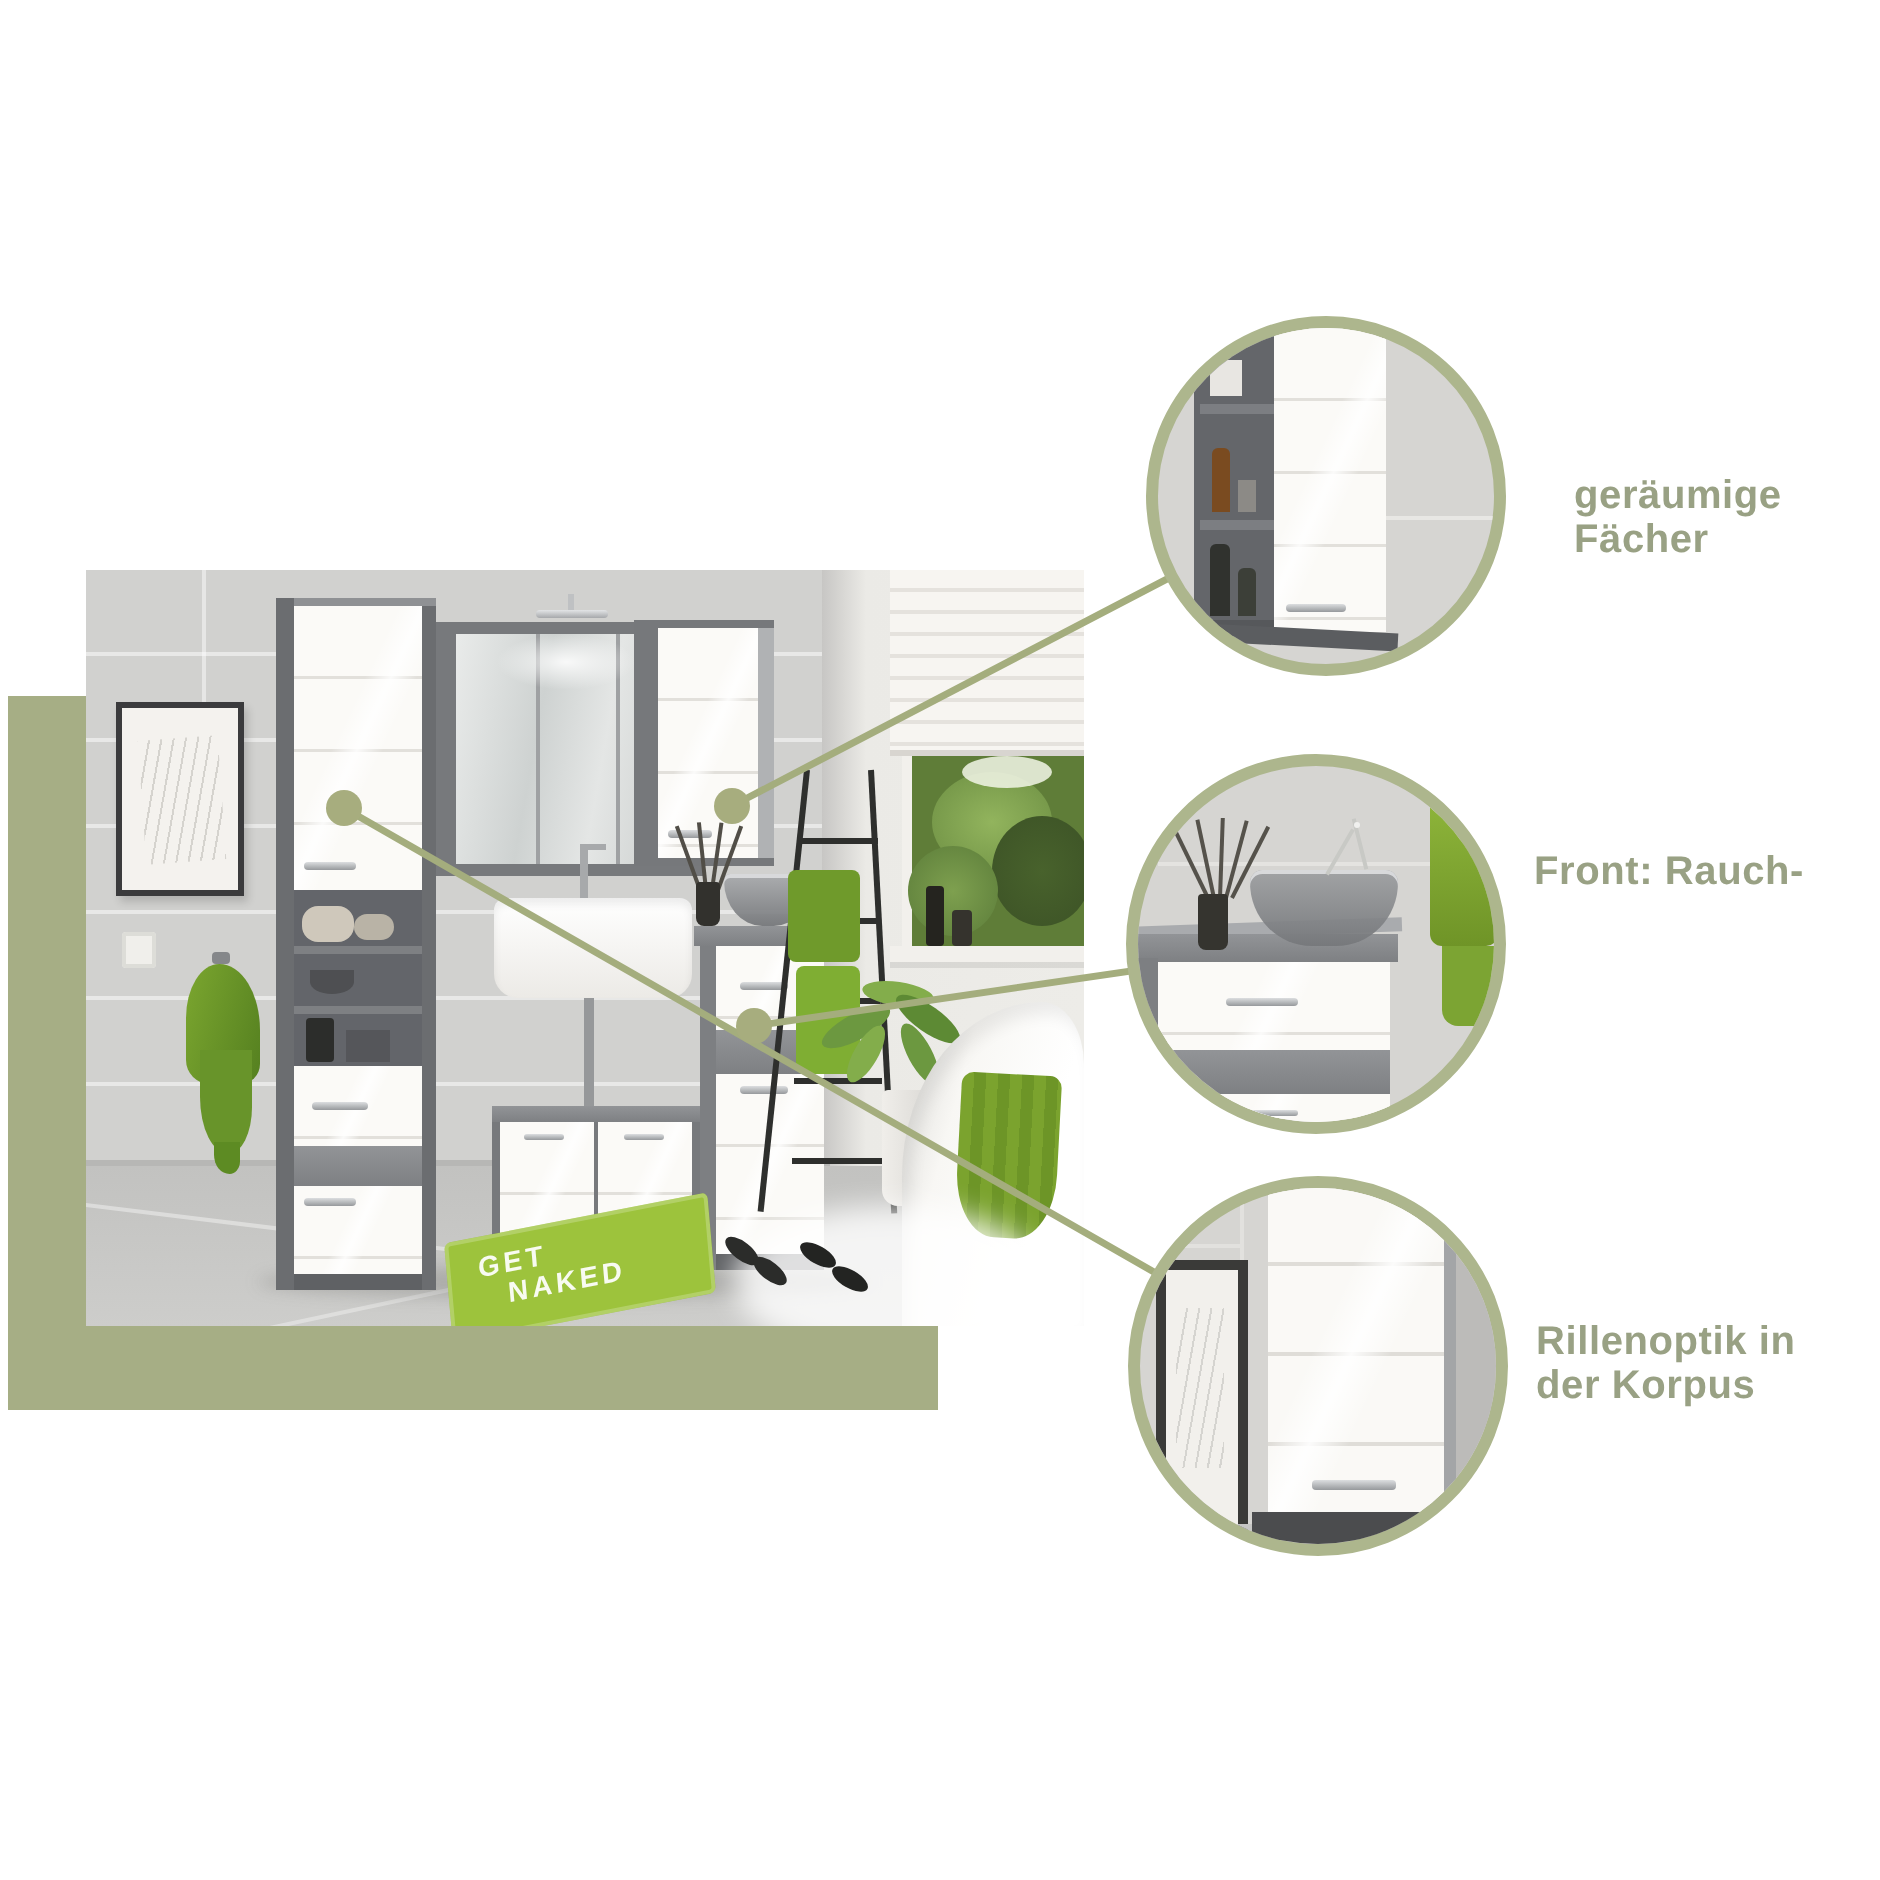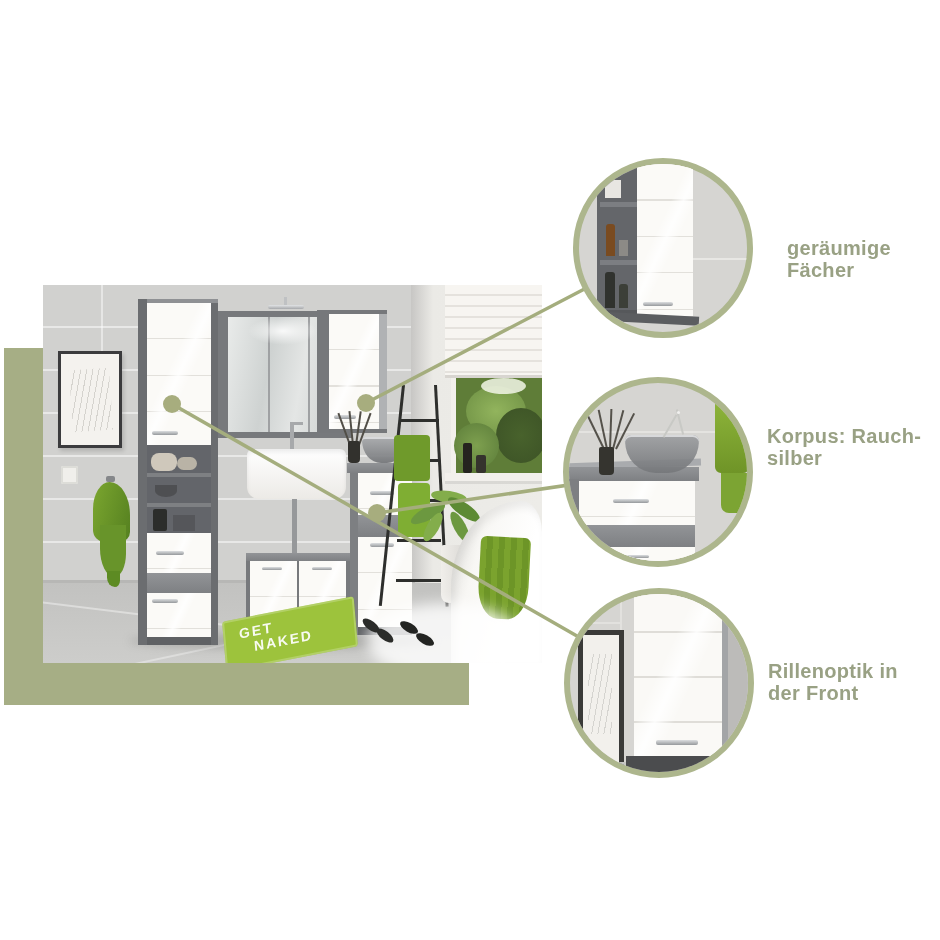--- a/index.html
+++ b/index.html
@@ -239,21 +239,20 @@
     <i style="left:158px;top:0;width:20px;height:178px;background:#bcbbb9"></i>
     <i style="left:56px;top:162px;width:102px;height:16px;background:#4b4c4e"></i>
     <i style="left:0;top:168px;width:56px;height:10px;background:#c6c6c4"></i>
   </div>
 
   <div class="lbl" style="left:787px;top:237px;width:160px">
     <span>geräumige</span>
     <span>Fächer</span>
   </div>
   <div class="lbl" style="left:767px;top:425px;width:172px">
-    <span>Korpus: Rauch-</span>
-    <span>silber</span>
+    <span>Front: Rauch-</span>
   </div>
   <div class="lbl" style="left:768px;top:660px;width:172px">
     <span>Rillenoptik in</span>
-    <span>der Front</span>
+    <span>der Korpus</span>
   </div>
 
 </div>
 
 </body></html>

